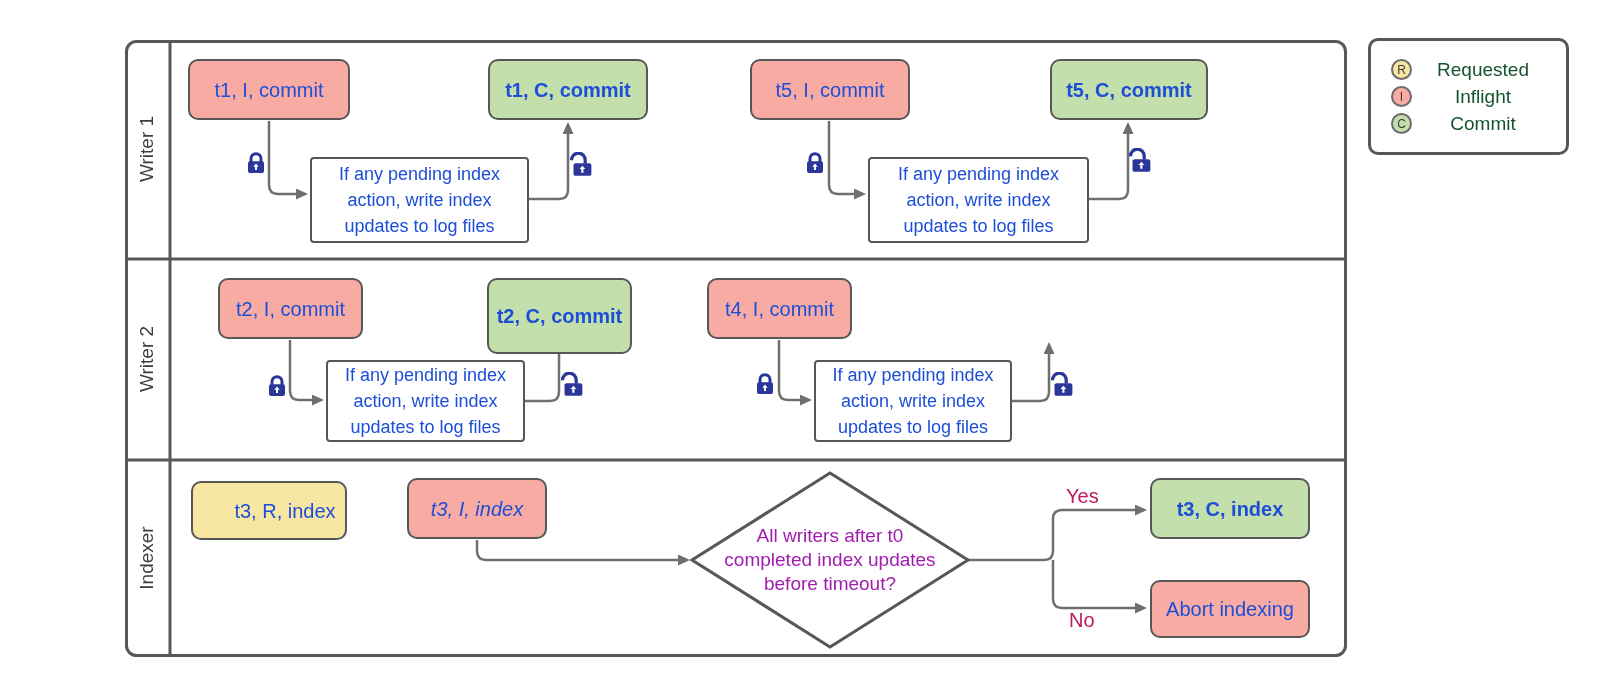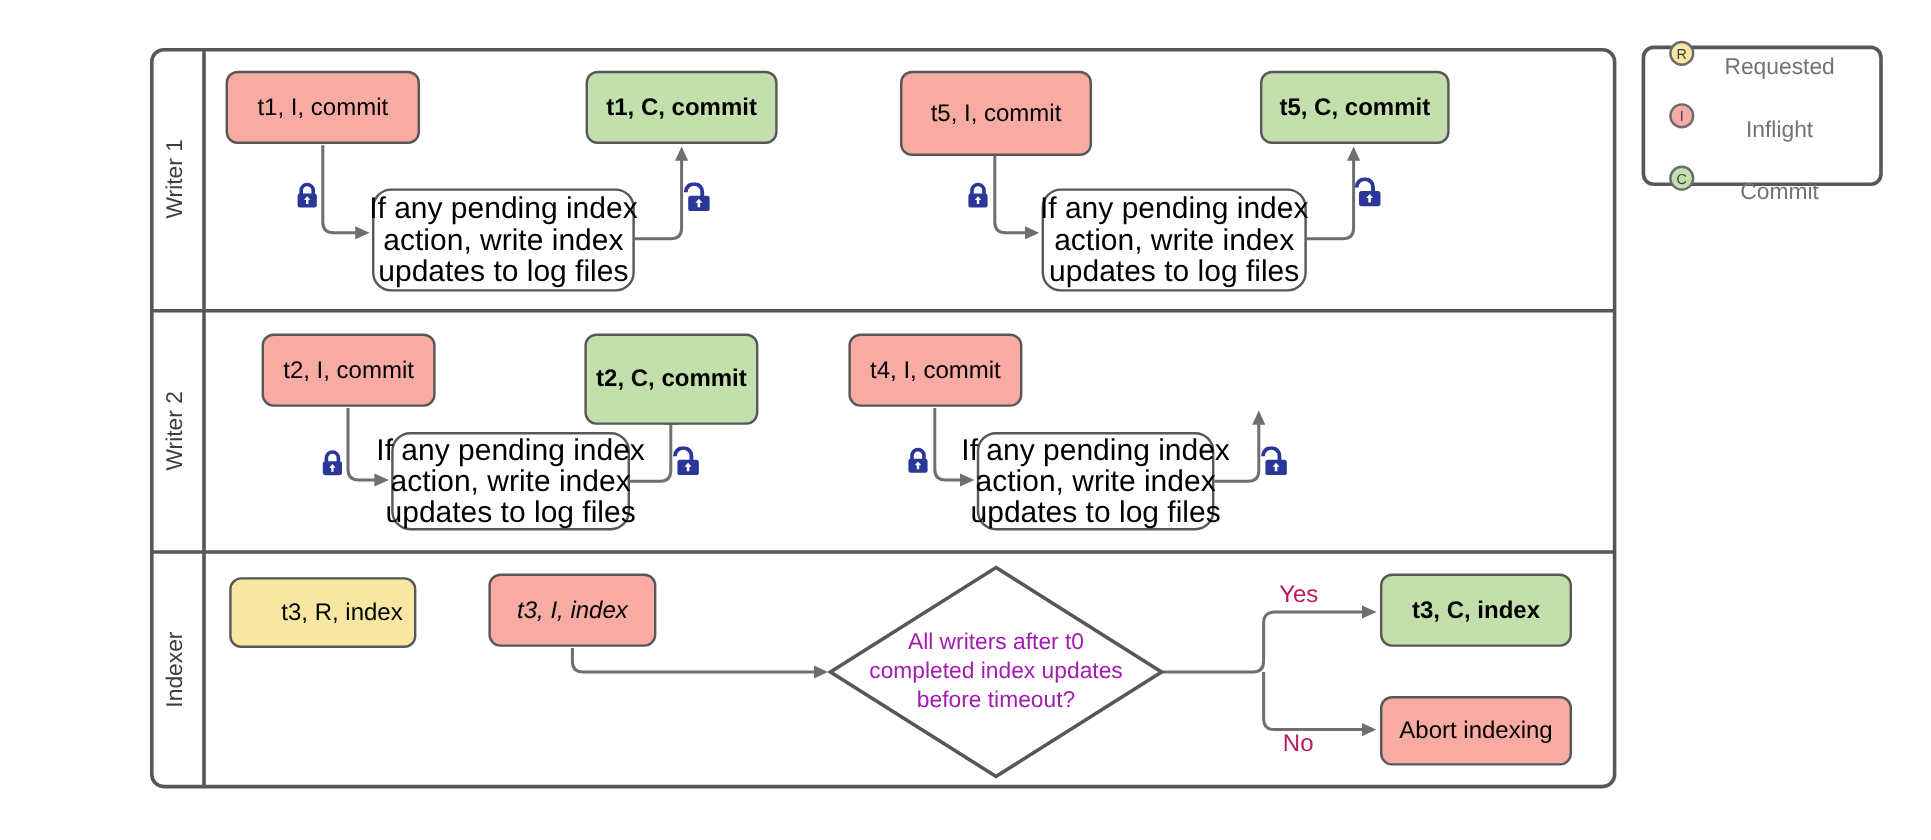--- a/index.html
+++ b/index.html
@@ -4,28 +4,28 @@
 <style>
   html,body{margin:0;padding:0;background:#ffffff;}
   .canvas{
     position:relative;width:1609px;height:700px;background:#ffffff;overflow:hidden;
     font-family:"Liberation Sans", sans-serif;color:#3d3d3d;
   }
   .overlay{position:absolute;left:0;top:0;}
   .node{
     position:absolute;box-sizing:border-box;border:2.5px solid #575757;border-radius:10px;
     display:flex;align-items:center;justify-content:center;text-align:center;
-    font-size:20px;color:#000000;line-height:1.2;
+    font-size:20px;color:#1d4ed8;line-height:1.2;
   }
   .inflight{background:#F8ABA3;}
   .commit{background:#C3E0AC;font-weight:bold;}
   .requested{background:#F7E7A2;}
   .note{
-    background:#ffffff;border-radius:16px;border-width:2.5px;flex-direction:column;
-    font-size:25px;line-height:26px;
+    background:#ffffff;border-radius:4px;border-width:2.5px;flex-direction:column;
+    font-size:18px;line-height:26px;
   }
   .note span{display:block;white-space:nowrap;}
   .lane-label{
     position:absolute;width:140px;height:22px;display:flex;align-items:center;justify-content:center;
     transform:rotate(-90deg);transform-origin:center;font-size:19px;color:#3d3d3d;white-space:nowrap;
   }
   .decision-text{
     position:absolute;left:700px;top:524px;width:260px;text-align:center;
     font-size:19px;line-height:24px;color:#a21caf;
   }
@@ -37,21 +37,21 @@
     display:flex;flex-direction:column;justify-content:center;gap:5px;padding:4px 12px 4px 20px;
   }
   .legend-row{display:flex;align-items:center;}
   .legend-swatch{
     width:21px;height:21px;border-radius:50%;border:2px solid #6b6b6b;box-sizing:border-box;
     display:flex;align-items:center;justify-content:center;font-size:12px;color:#3d3d3d;flex:none;
   }
   .sw-requested{background:#F7E7A2;}
   .sw-inflight{background:#F8ABA3;}
   .sw-commit{background:#C3E0AC;}
-  .legend-label{flex:1;text-align:center;font-size:19px;color:#737373;margin-top:25px;}
+  .legend-label{flex:1;text-align:center;font-size:19px;color:#14532d;}
 </style>
 </head>
 <body>
 
 <div class="canvas">
 
   <svg class="overlay" width="1609" height="700" viewBox="0 0 1609 700">
     <defs>
       <marker id="arrow" viewBox="0 0 12 11" refX="9" refY="5.5" markerWidth="12" markerHeight="11" markerUnits="userSpaceOnUse" orient="auto">
         <path d="M0,0 L12,5.5 L0,11 Z" fill="#6F6F6F"></path>
@@ -107,21 +107,21 @@
   <div class="lane-label" style="left:77px;top:348px;">Writer 2</div>
   <div class="lane-label" style="left:77px;top:547px;">Indexer</div>
 
   <div class="node inflight" style="left:188px;top:59px;width:162px;height:61px;">t1, I, commit</div>
   <div class="node note" style="left:310px;top:157px;width:219px;height:86px;">
     <span>If any pending index</span>
     <span>action, write index</span>
     <span>updates to log files</span>
   </div>
   <div class="node commit" style="left:488px;top:59px;width:160px;height:61px;">t1, C, commit</div>
-  <div class="node inflight" style="left:750px;top:59px;width:160px;height:71px;">t5, I, commit</div>
+  <div class="node inflight" style="left:750px;top:59px;width:160px;height:61px;">t5, I, commit</div>
   <div class="node note" style="left:868px;top:157px;width:221px;height:86px;">
     <span>If any pending index</span>
     <span>action, write index</span>
     <span>updates to log files</span>
   </div>
   <div class="node commit" style="left:1050px;top:59px;width:158px;height:61px;">t5, C, commit</div>
 
   <div class="node inflight" style="left:218px;top:278px;width:145px;height:61px;">t2, I, commit</div>
   <div class="node note" style="left:326px;top:360px;width:199px;height:82px;">
     <span>If any pending index</span>

